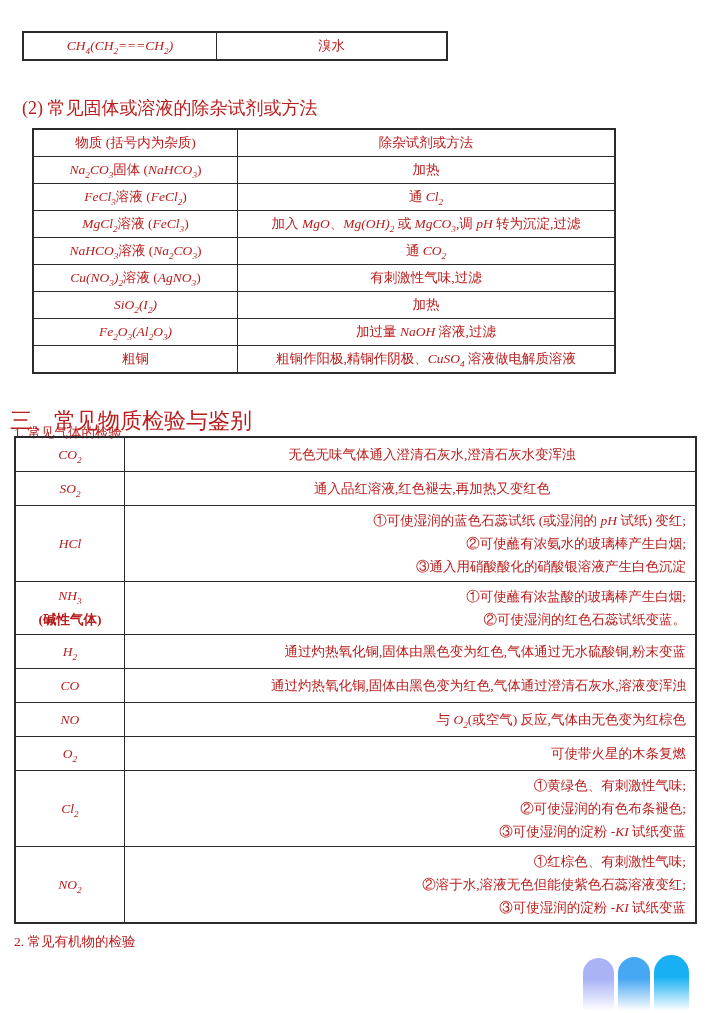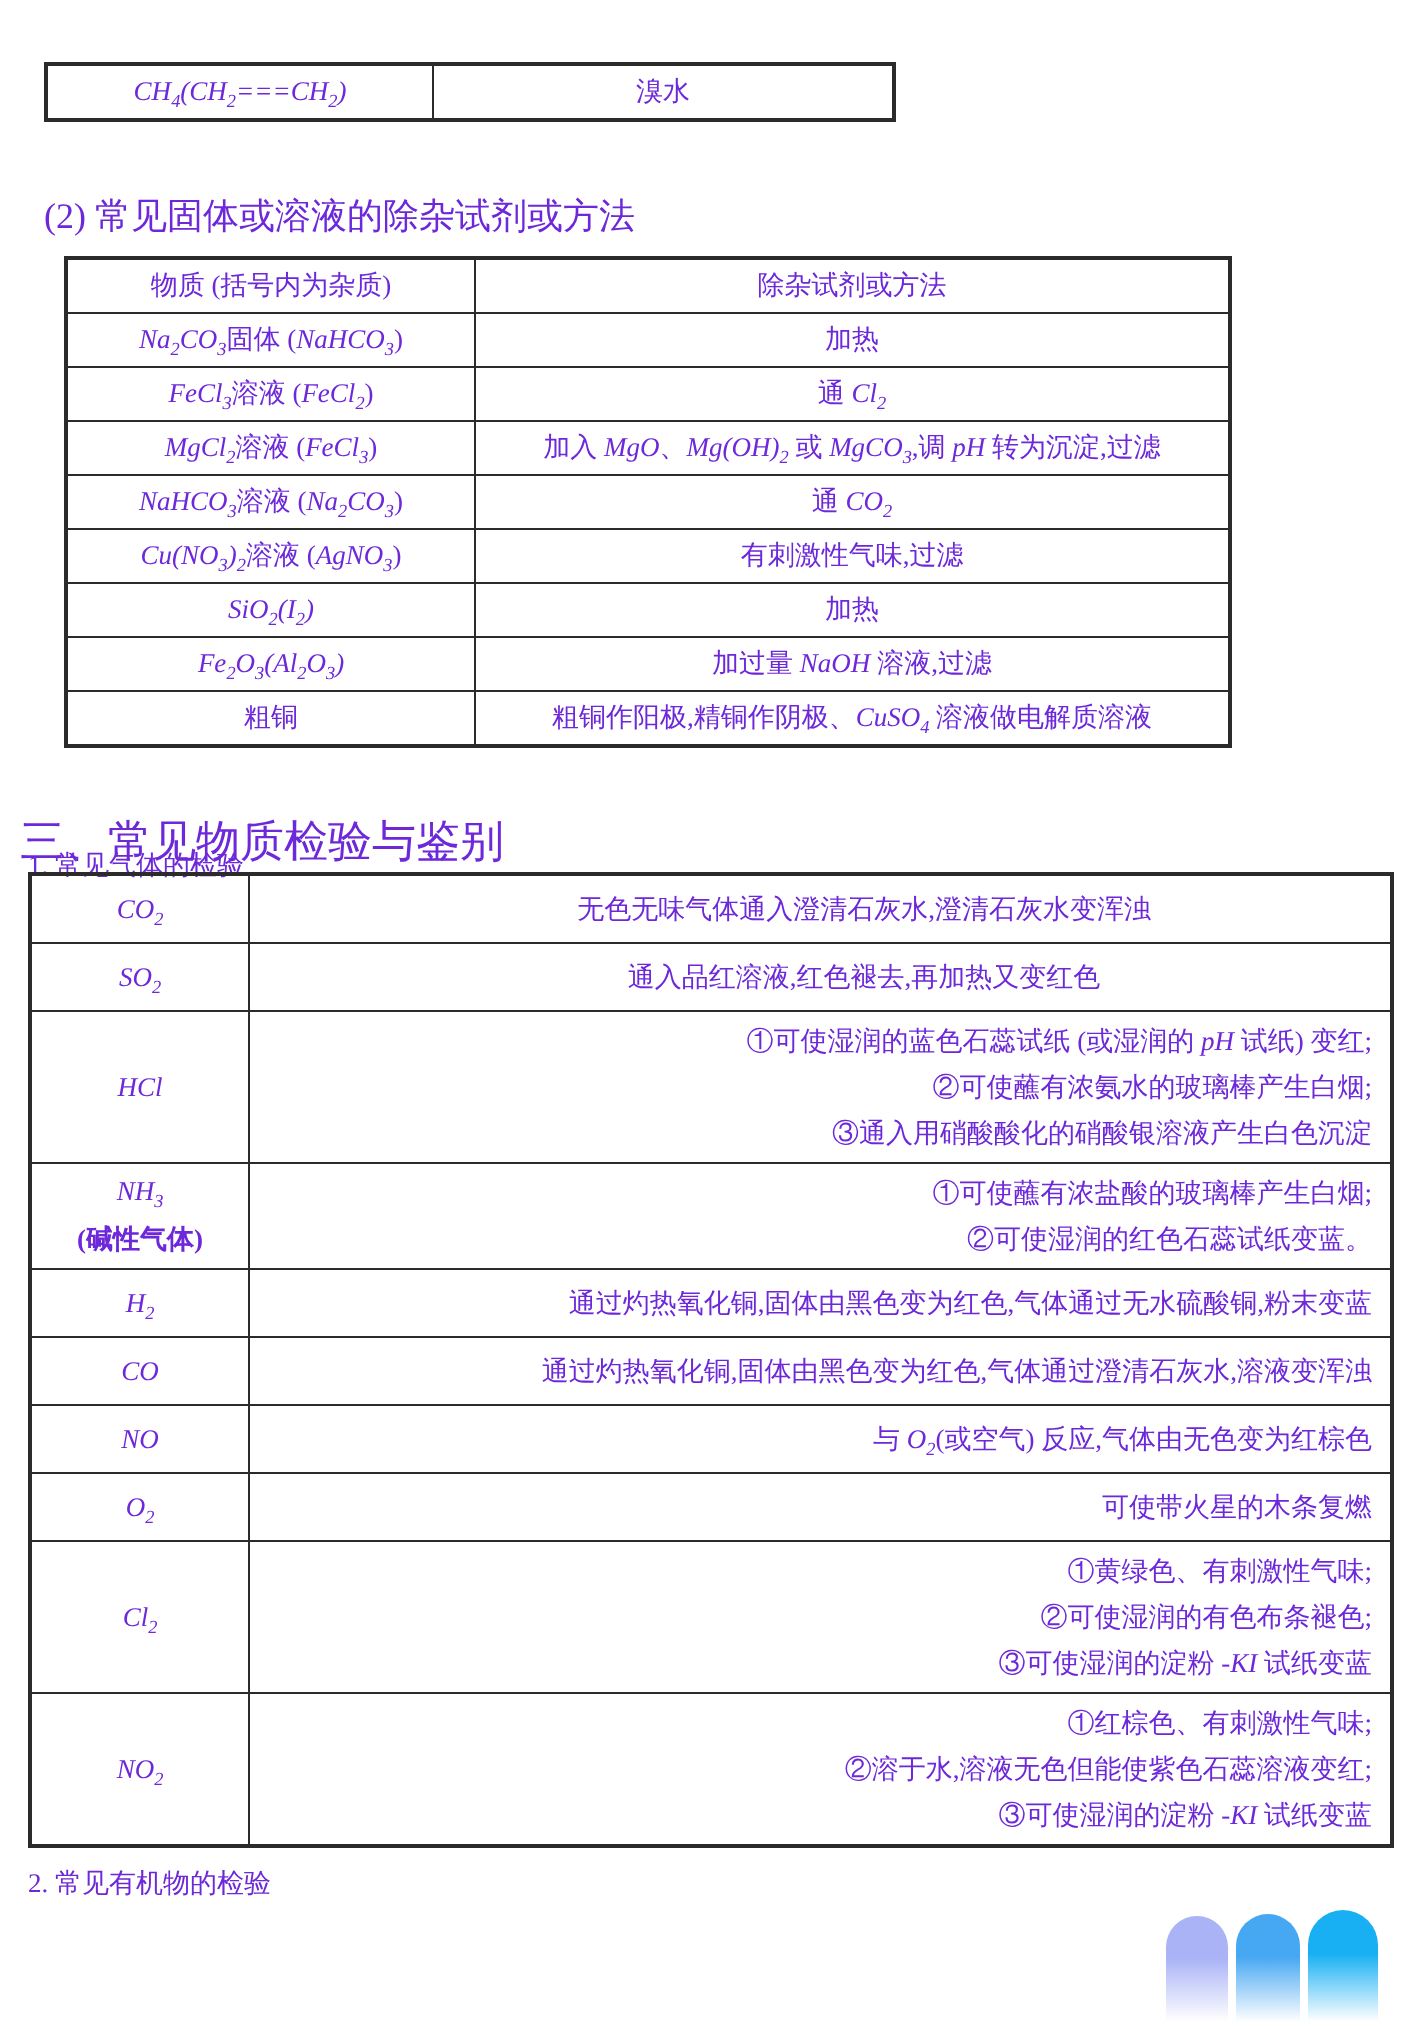--- a/index.html
+++ b/index.html
@@ -1,18 +1,18 @@
 <!DOCTYPE html>
 <html><head>
 <meta charset="utf-8">
 <style>
   html,body{margin:0;padding:0;background:#ffffff;}
   .page{
     position:relative;width:711px;height:1013px;background:#ffffff;overflow:hidden;
-    font-family:"Liberation Serif","DejaVu Serif",serif;color:#6d28d9;font-size:13.5px;
+    font-family:"Liberation Serif","DejaVu Serif",serif;color:#b91c1c;font-size:13.5px;
   }
   .tbl{position:absolute;border-collapse:collapse;table-layout:fixed;}
   .tbl td,.tbl th{border:1px solid #2b2b2b;font-weight:normal;padding:0;overflow:hidden;}
   .tbl{border:2px solid #2b2b2b;}
 
   .top-tbl{left:22px;top:31px;width:426px;}
   .top-tbl td{height:26px;text-align:center;vertical-align:middle;}
   .top-tbl .c1{width:192px;}
 
   .label{position:absolute;left:22px;top:96px;font-size:18px;}

